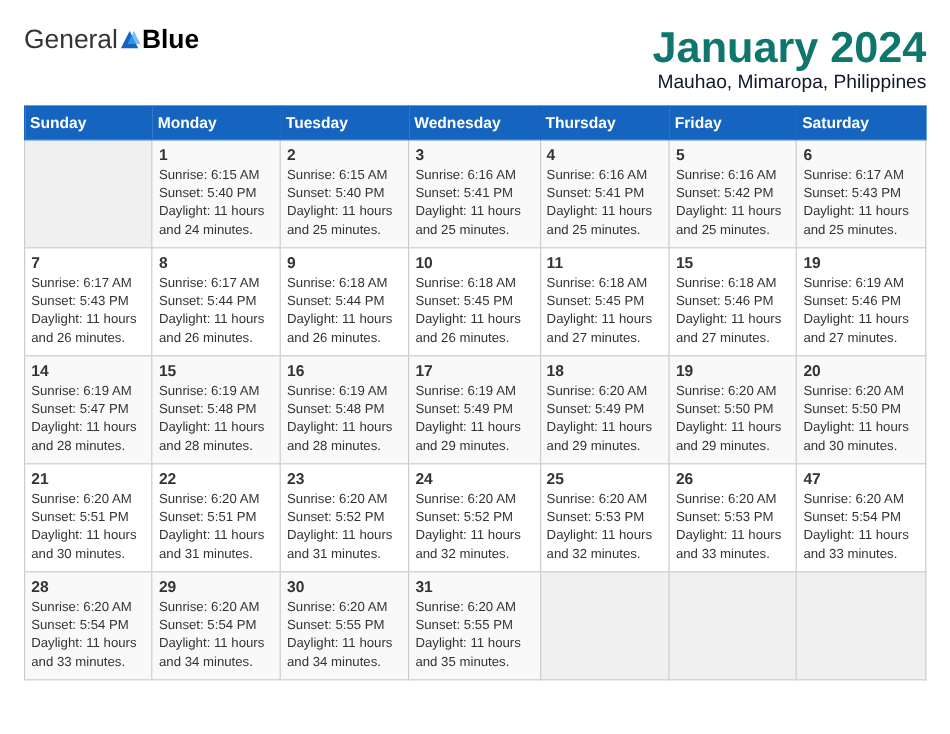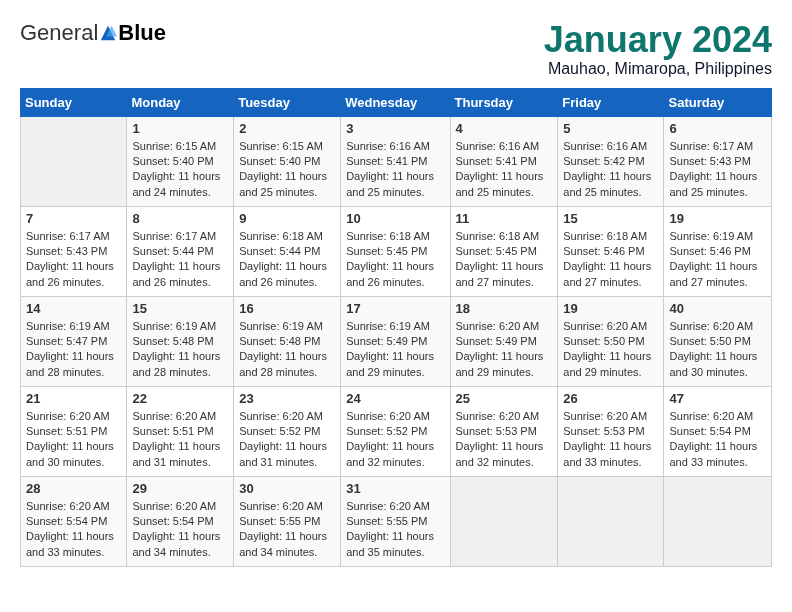--- a/index.html
+++ b/index.html
@@ -202,21 +202,21 @@
         </td>
         <td>
           <span class="day-num">18</span>
           <div class="cell-text">Sunrise: 6:20 AM<br>Sunset: 5:49 PM<br>Daylight: 11 hours and 29 minutes.</div>
         </td>
         <td>
           <span class="day-num">19</span>
           <div class="cell-text">Sunrise: 6:20 AM<br>Sunset: 5:50 PM<br>Daylight: 11 hours and 29 minutes.</div>
         </td>
         <td>
-          <span class="day-num">40</span>
+          <span class="day-num">20</span>
           <div class="cell-text">Sunrise: 6:20 AM<br>Sunset: 5:50 PM<br>Daylight: 11 hours and 30 minutes.</div>
         </td>
       </tr>
       <tr>
         <td>
           <span class="day-num">21</span>
           <div class="cell-text">Sunrise: 6:20 AM<br>Sunset: 5:51 PM<br>Daylight: 11 hours and 30 minutes.</div>
         </td>
         <td>
           <span class="day-num">22</span>

